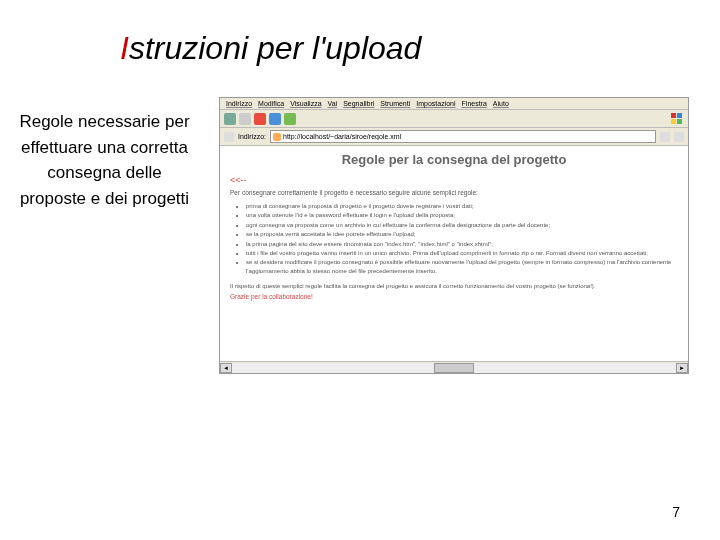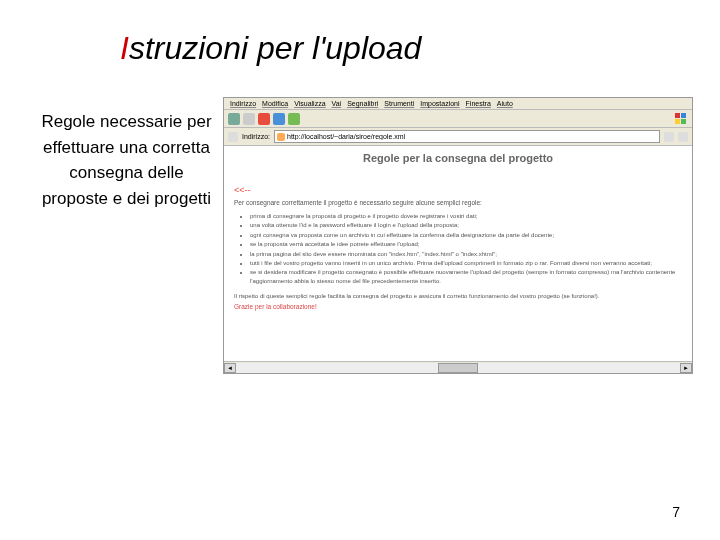--- a/index.html
+++ b/index.html
@@ -1,31 +1,31 @@
 <!DOCTYPE html>
 <html><head>
 <meta charset="utf-8">
 <style>
   * { margin: 0; padding: 0; box-sizing: border-box; }
   body { width: 720px; height: 540px; background: #fff; font-family: Arial, sans-serif; position: relative; }
   .slide-title { font-size: 32px; font-weight: normal; padding: 30px 0 0 120px; font-style: italic; }
   .slide-title .accent { color: #c00; }
-  .content-row { display: flex; padding: 30px 20px 0 34px; gap: 4px; }
+  .content-row { display: flex; padding: 30px 20px 0 12px; gap: 22px; }
   .left-text { width: 185px; font-size: 17px; text-align: center; line-height: 1.5; padding-top: 12px; }
   .browser { width: 470px; border: 1px solid #999; background: #ece9d8; font-size: 7px; font-family: Tahoma, sans-serif; }
   .menubar { display: flex; gap: 6px; padding: 2px 6px; border-bottom: 1px solid #bbb; background: #ece9d8; }
   .menubar span { text-decoration: underline; text-decoration-color: #888; cursor: default; }
   .toolbar { display: flex; align-items: center; padding: 2px 4px; border-bottom: 1px solid #bbb; gap: 3px; height: 18px; }
   .tb-icon { width: 12px; height: 12px; border-radius: 2px; display: inline-block; }
   .addrbar { display: flex; align-items: center; padding: 2px 4px; gap: 4px; border-bottom: 1px solid #bbb; }
   .addrbar-label { font-size: 7px; }
   .addrbar-field { flex: 1; display: flex; align-items: center; border: 1px solid #999; background: #fff; height: 13px; padding: 0 2px; gap: 2px; }
   .addrbar-url { font-size: 7px; white-space: nowrap; overflow: hidden; }
   .page { background: #fff; padding: 6px 10px; font-size: 7px; color: #555; height: 215px; overflow: hidden; position: relative; }
-  .page-title { text-align: center; font-weight: bold; color: #666; font-size: 11px; margin-bottom: 21px; }
+  .page-title { text-align: center; font-weight: bold; color: #666; font-size: 13px; margin-bottom: 8px; }
   .back-arrow { color: #e74c3c; font-size: 9px; margin: 4px 0; }
   .intro { margin: 4px 0 6px 0; font-size: 6.5px; }
   .rules { list-style: disc; padding-left: 16px; font-size: 6px; line-height: 1.4; }
   .rules li { margin-bottom: 1px; }
   .footer-note { margin-top: 8px; font-size: 6px; }
   .thanks { color: #d44; font-size: 6.5px; margin-top: 4px; }
   .scrollbar-h { height: 12px; background: #ece9d8; border-top: 1px solid #bbb; display: flex; align-items: center; }
   .scroll-btn { width: 12px; height: 10px; background: #ddd; border: 1px solid #999; font-size: 6px; text-align: center; line-height: 8px; }
   .scroll-track { flex: 1; background: #eee; height: 10px; display: flex; justify-content: center; }
   .scroll-thumb { width: 40px; background: #ccc; border: 1px solid #999; }

